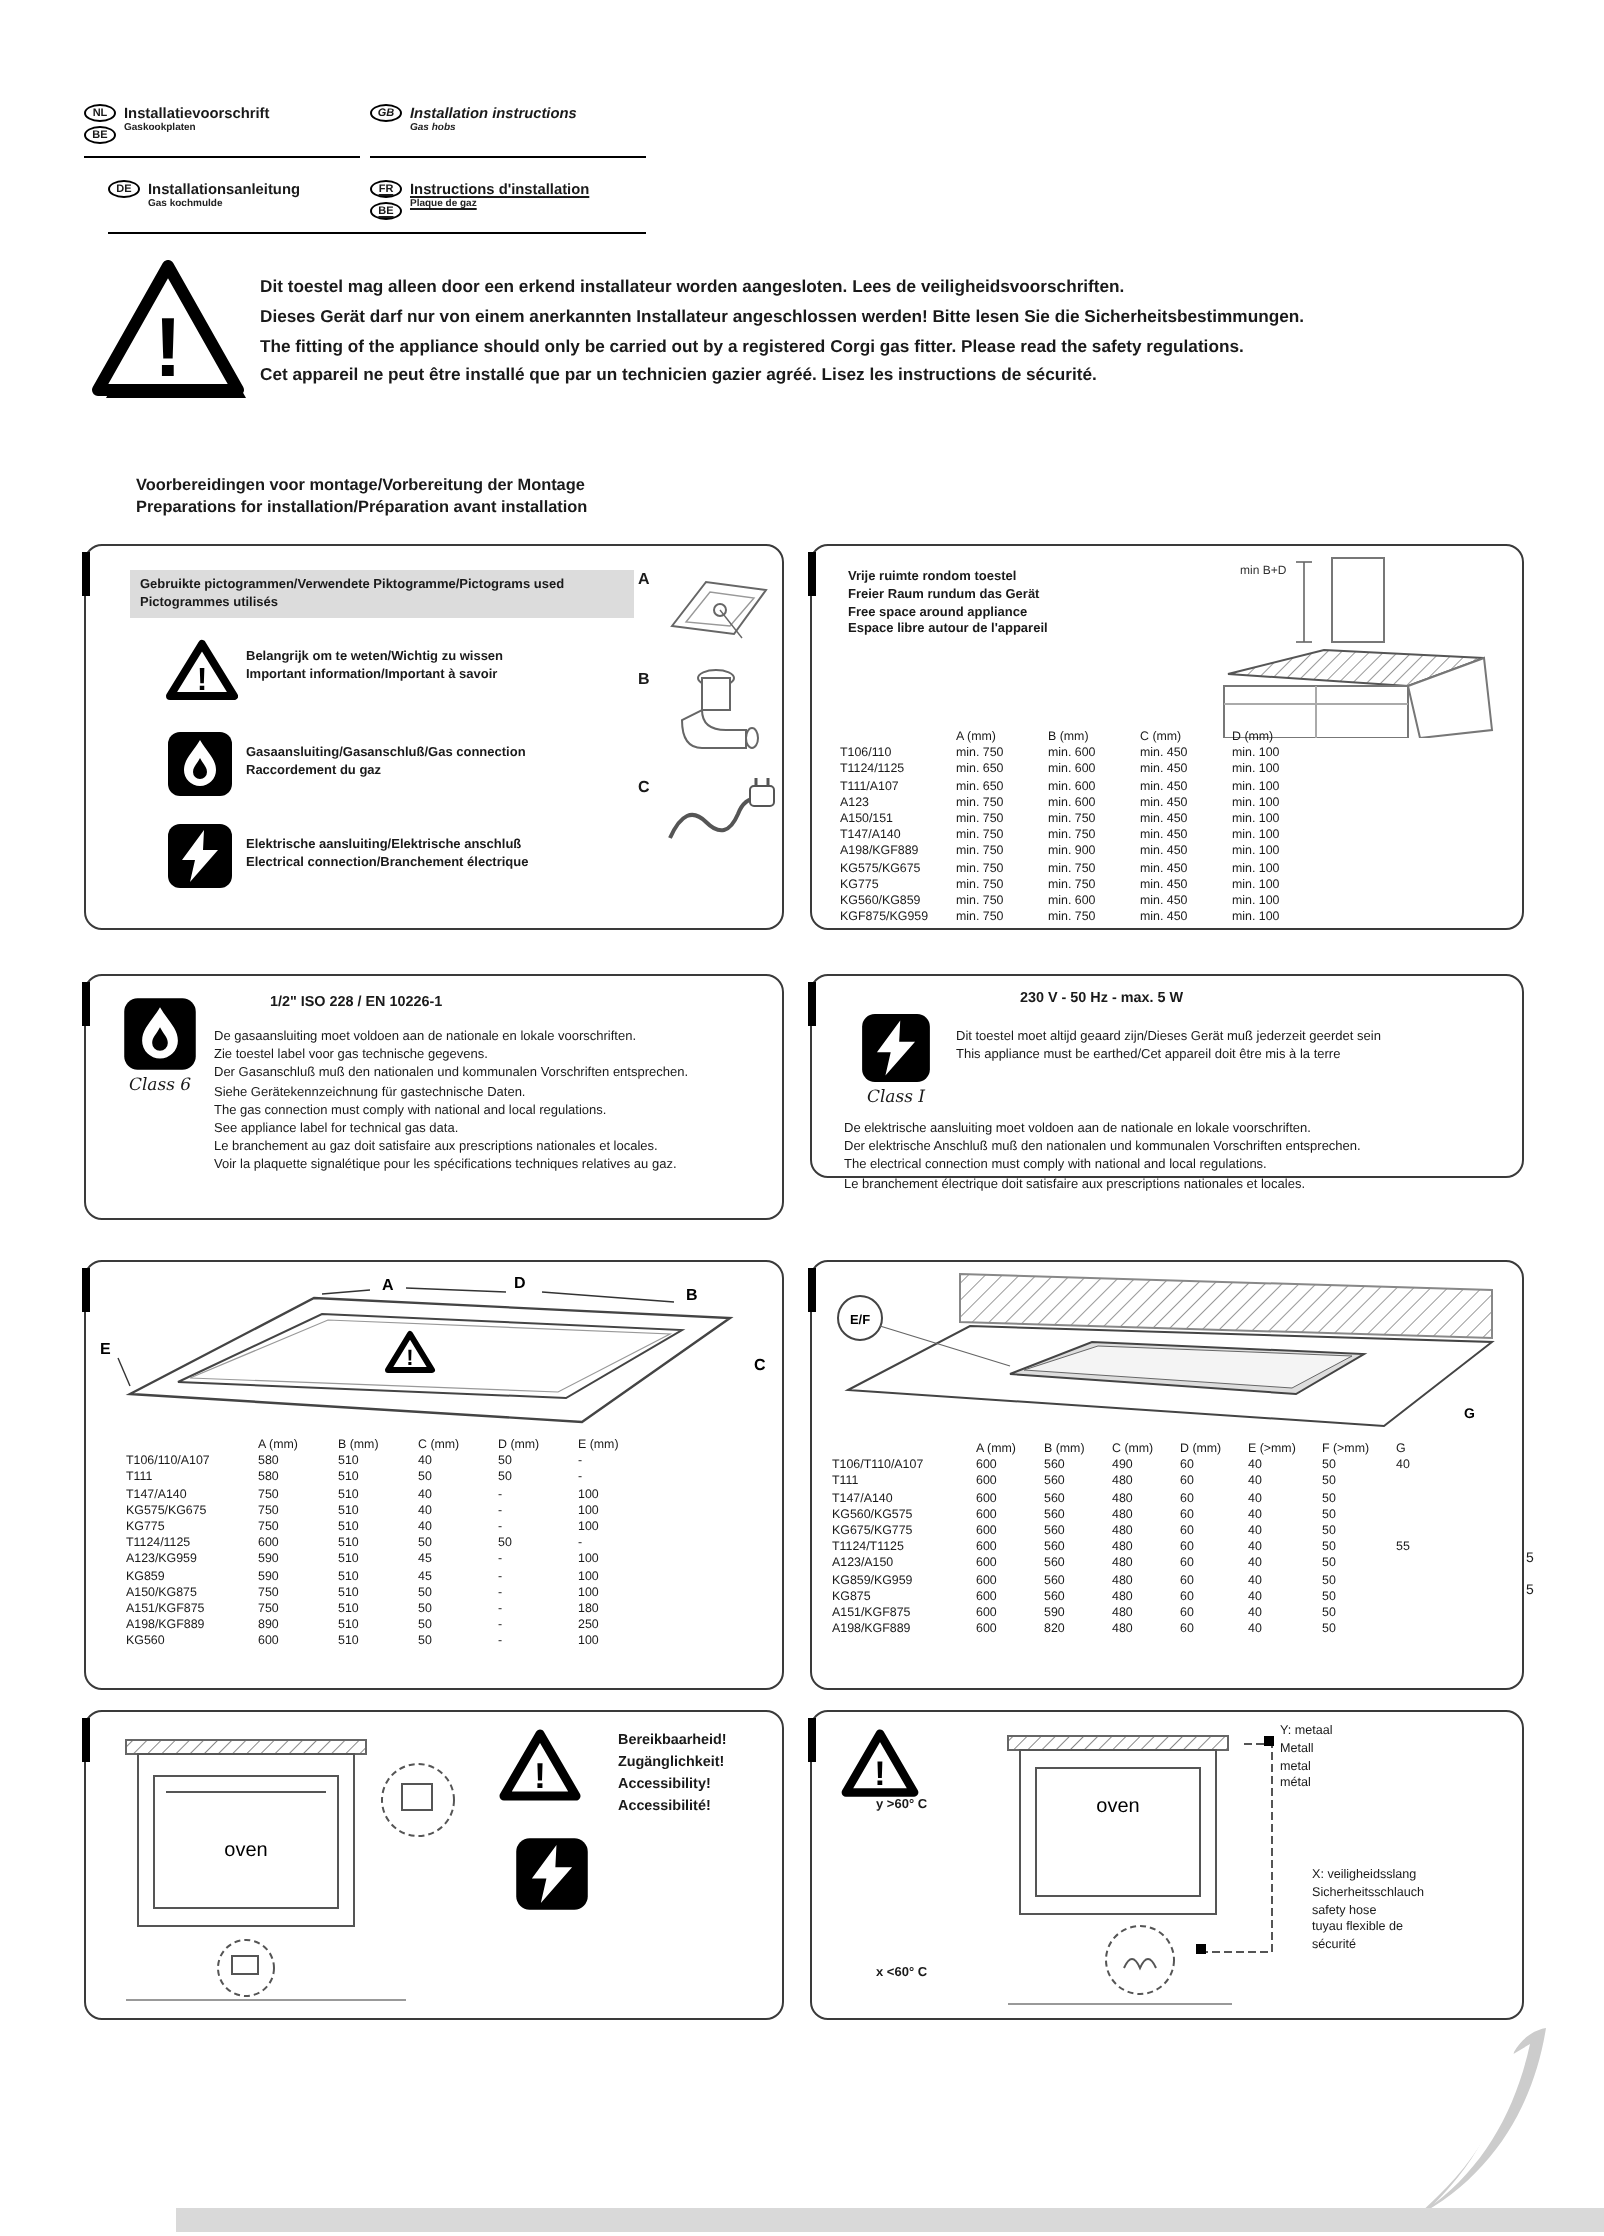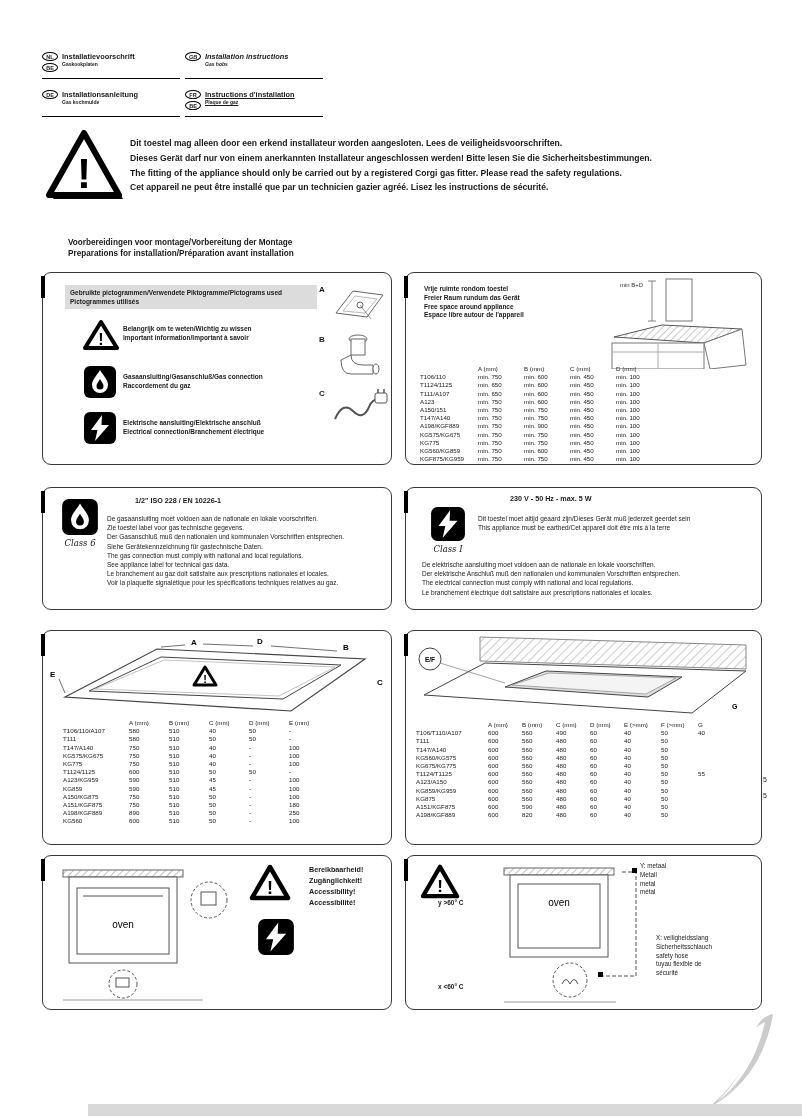--- a/index.html
+++ b/index.html
@@ -59,21 +59,21 @@
     <div class="hrow">
       <div>
         <span class="badge">GB</span>
       </div>
       <div>
         <div class="htitle">Installation instructions</div>
         <div class="hsub">Gas hobs</div>
       </div>
     </div>
   </div>
-  <div class="hblock" style="left:42px; top:90px;">
+  <div class="hblock" style="left:54px; top:90px;">
     <div class="hrow">
       <div>
         <span class="badge">DE</span>
       </div>
       <div>
         <div class="htitle">Installationsanleitung</div>
         <div class="hsub">Gas kochmulde</div>
       </div>
     </div>
   </div>
@@ -316,21 +316,21 @@
         <div>Zie toestel label voor gas technische gegevens.</div>
         <div>Der Gasanschluß muß den nationalen und kommunalen Vorschriften entsprechen.</div>
         <div>Siehe Gerätekennzeichnung für gastechnische Daten.</div>
         <div>The gas connection must comply with national and local regulations.</div>
         <div>See appliance label for technical gas data.</div>
         <div>Le branchement au gaz doit satisfaire aux prescriptions nationales et locales.</div>
         <div>Voir la plaquette signalétique pour les spécifications techniques relatives au gaz.</div>
       </div>
   </div>
 
-  <div class="panel" style="left:405px; top:487px; width:357px; height:123px;">
+  <div class="panel" style="left:405px; top:487px; width:357px; height:102px;">
     <div class="abs paneltitle" style="left:104px; top:6px;">230 V - 50 Hz - max. 5 W</div>
     <svg class="abs" style="left:24px; top:18px;" width="36" height="36" viewBox="0 0 34 34">
       <rect x="1" y="1" width="32" height="32" rx="6" fill="#000"></rect>
       <polygon points="19,4 8,19 14.5,19 12,30 26,14 18.5,14" fill="#fff"></polygon>
     </svg>
     <div class="abs classlbl" style="left:14px; top:56px;">Class I</div>
     <div class="abs smalllines" style="left:72px; top:26px;">
 
     <div>Dit toestel moet altijd geaard zijn/Dieses Gerät muß jederzeit geerdet sein</div>
         <div>This appliance must be earthed/Cet appareil doit être mis à la terre</div>

